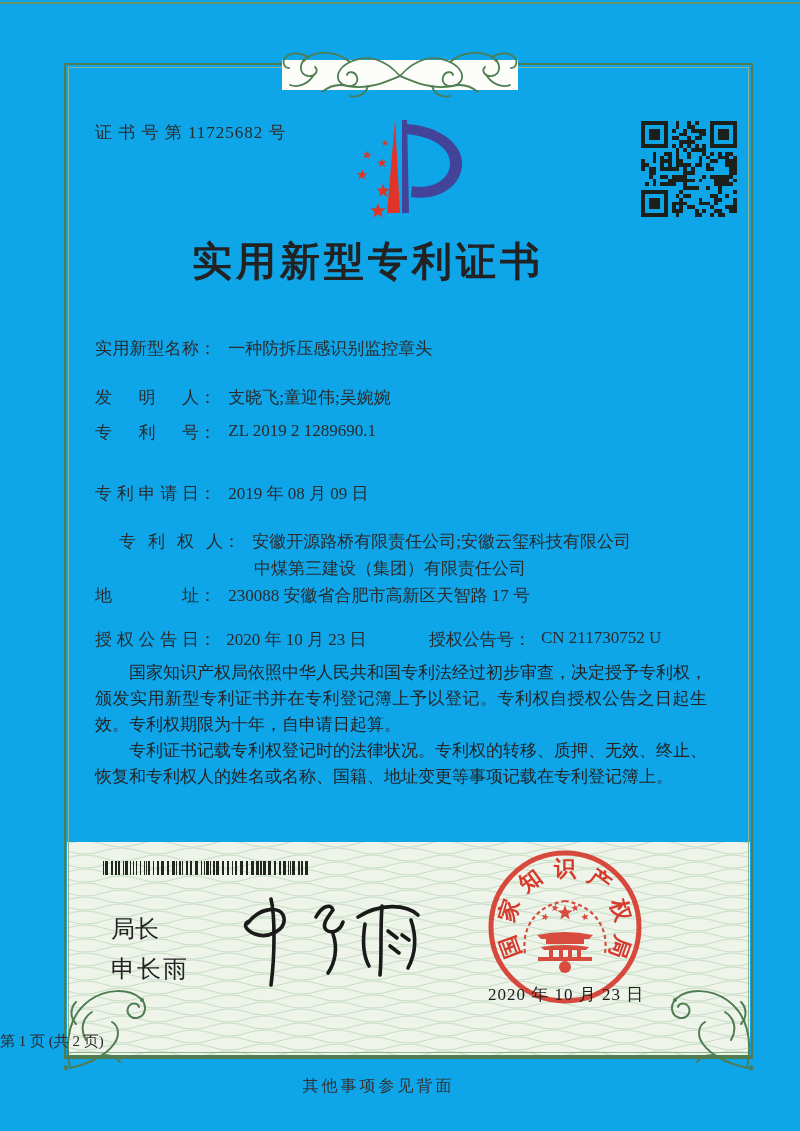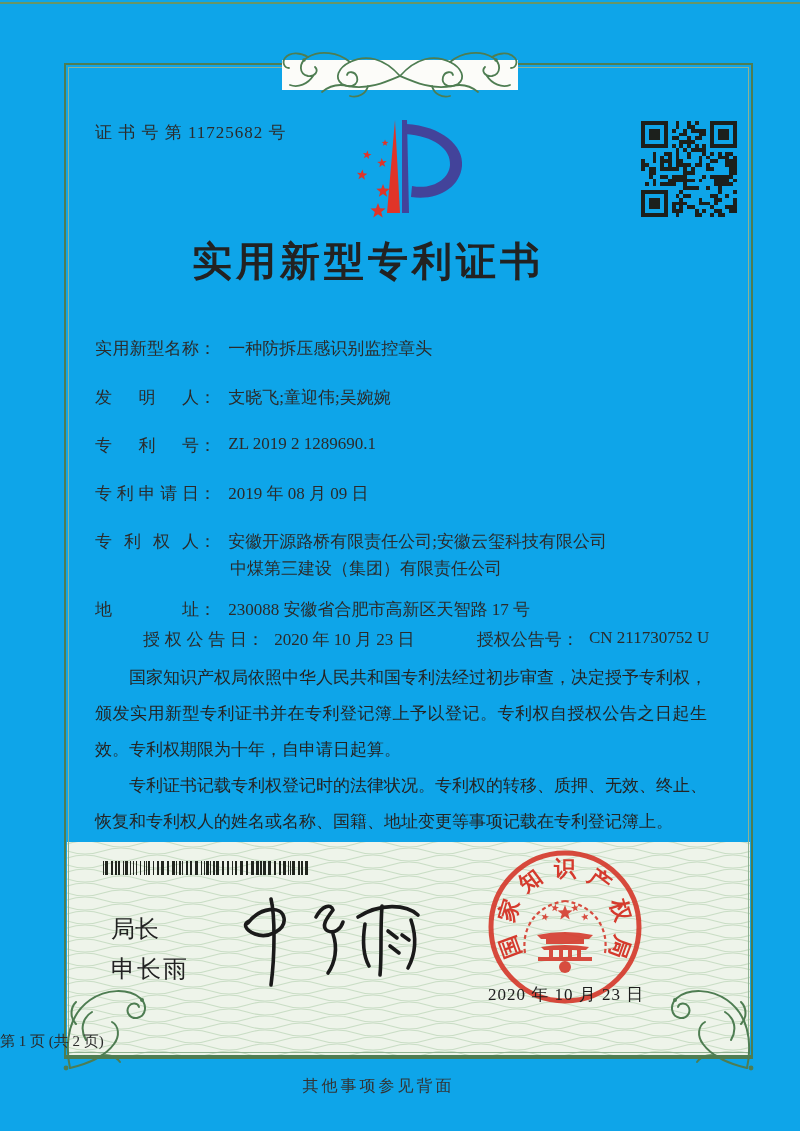--- a/index.html
+++ b/index.html
@@ -36,21 +36,21 @@
     display:inline-block; width:104px; text-align:justify; text-align-last:justify;
     vertical-align:top;
   }
   .fcolon { display:inline-block; vertical-align:top; }
   .fvalue { display:inline-block; margin-left:8px; vertical-align:top; max-width:480px; }
   .fvalue2-line { position:absolute; left:135px; top:27px; font-size:17px; }
   .flabel2 { display:inline-block; margin-left:58px; vertical-align:top; }
   .row-grant .fvalue { margin-left:6px; }
   .body-text {
     position:absolute; left:95px; top:660px; width:612px;
-    font-size:17px; line-height:36px; color:#242424; text-align:justify;
+    font-size:17px; line-height:26px; color:#242424; text-align:justify;
   }
   .body-text p { text-indent:2em; }
   .barcode { position:absolute; left:103px; top:861px; }
   .officer { position:absolute; left:111px; top:913px; font-family:Liberation Sans, sans-serif; font-size:24px; color:#222; }
   .officer .officer-name { margin-top:8px; letter-spacing:2px; }
   .signature { position:absolute; left:230px; top:893px; }
   .seal { position:absolute; left:485px; top:847px; }
   .seal-char { font-size:22px; font-weight:bold; fill:#d53a2d; font-family:"Liberation Serif","DejaVu Serif",serif; text-anchor:middle; dominant-baseline:middle; }
   .seal-date { position:absolute; left:483px; top:983px; width:166px; text-align:center; font-size:17px; color:#1d1d1d; letter-spacing:1px; }
   .page-footer { position:absolute; left:0; top:1032px; width:800px; font-size:15px; color:#2b2b2b; }
@@ -470,38 +470,38 @@
   <h1 class="title">实用新型专利证书</h1>
 
   <div class="field-row" style="top:337px;">
     <span class="flabel">实用新型名称</span><span class="fcolon">：</span>
     <span class="fvalue">一种防拆压感识别监控章头</span>
   </div>
   <div class="field-row" style="top:386px;">
     <span class="flabel">发明人</span><span class="fcolon">：</span>
     <span class="fvalue">支晓飞;童迎伟;吴婉婉</span>
   </div>
-  <div class="field-row" style="top:434px;">
+  <div class="field-row" style="top:421px;">
     <span class="flabel">专利号</span><span class="fcolon">：</span>
     <span class="fvalue">ZL 2019 2 1289690.1</span>
   </div>
   <div class="field-row" style="top:482px;">
     <span class="flabel">专利申请日</span><span class="fcolon">：</span>
     <span class="fvalue">2019 年 08 月 09 日</span>
   </div>
-  <div class="field-row" style="top:530px;">
+  <div class="field-row" style="top:530px;margin-left:24px;">
     <span class="flabel">专利权人</span><span class="fcolon">：</span>
     <span class="fvalue">安徽开源路桥有限责任公司;安徽云玺科技有限公司</span>
     <span class="fvalue2-line">中煤第三建设（集团）有限责任公司</span>
   </div>
-  <div class="field-row" style="top:584px;margin-top:14px;">
+  <div class="field-row" style="top:584px;">
     <span class="flabel">地址</span><span class="fcolon">：</span>
     <span class="fvalue">230088 安徽省合肥市高新区天智路 17 号</span>
   </div>
-  <div class="field-row row-grant" style="top:628px;margin-left:48px;">
+  <div class="field-row row-grant" style="top:628px;">
     <span class="flabel">授权公告日</span><span class="fcolon">：</span>
     <span class="fvalue">2020 年 10 月 23 日</span>
     <span class="flabel2">授权公告号</span><span class="fcolon">：</span>
     <span class="fvalue">CN 211730752 U</span>
   </div>
 
   <div class="body-text">
     <p>国家知识产权局依照中华人民共和国专利法经过初步审查，决定授予专利权，颁发实用新型专利证书并在专利登记簿上予以登记。专利权自授权公告之日起生效。专利权期限为十年，自申请日起算。</p>
     <p>专利证书记载专利权登记时的法律状况。专利权的转移、质押、无效、终止、恢复和专利权人的姓名或名称、国籍、地址变更等事项记载在专利登记簿上。</p>
   </div>

